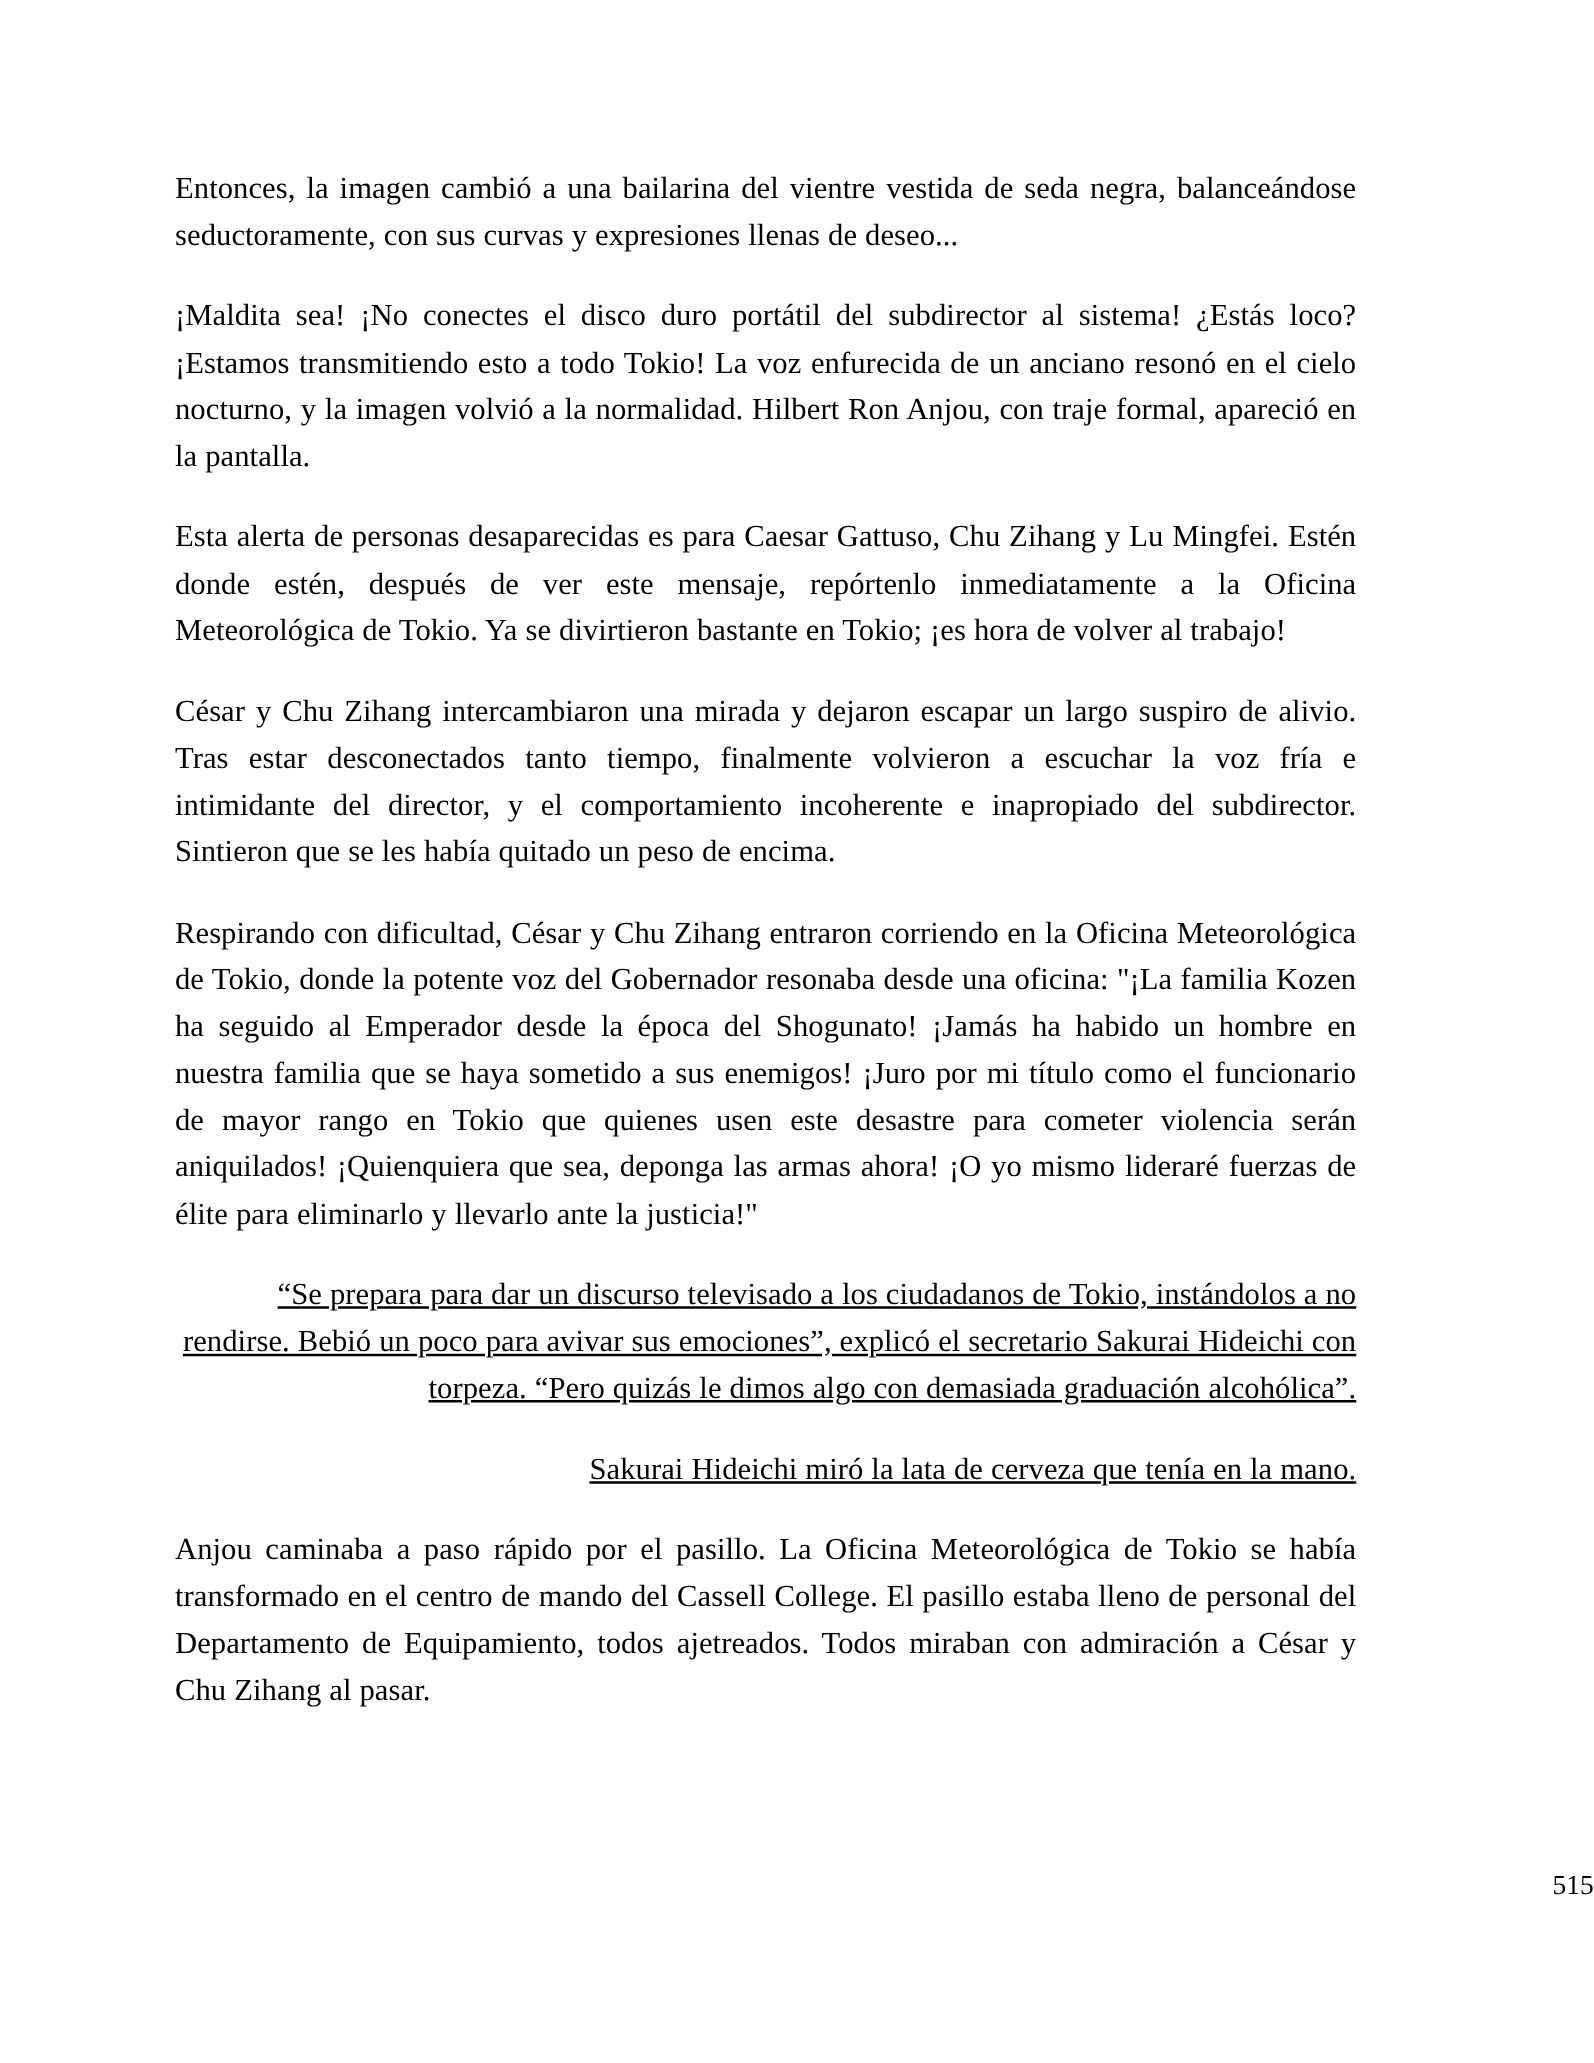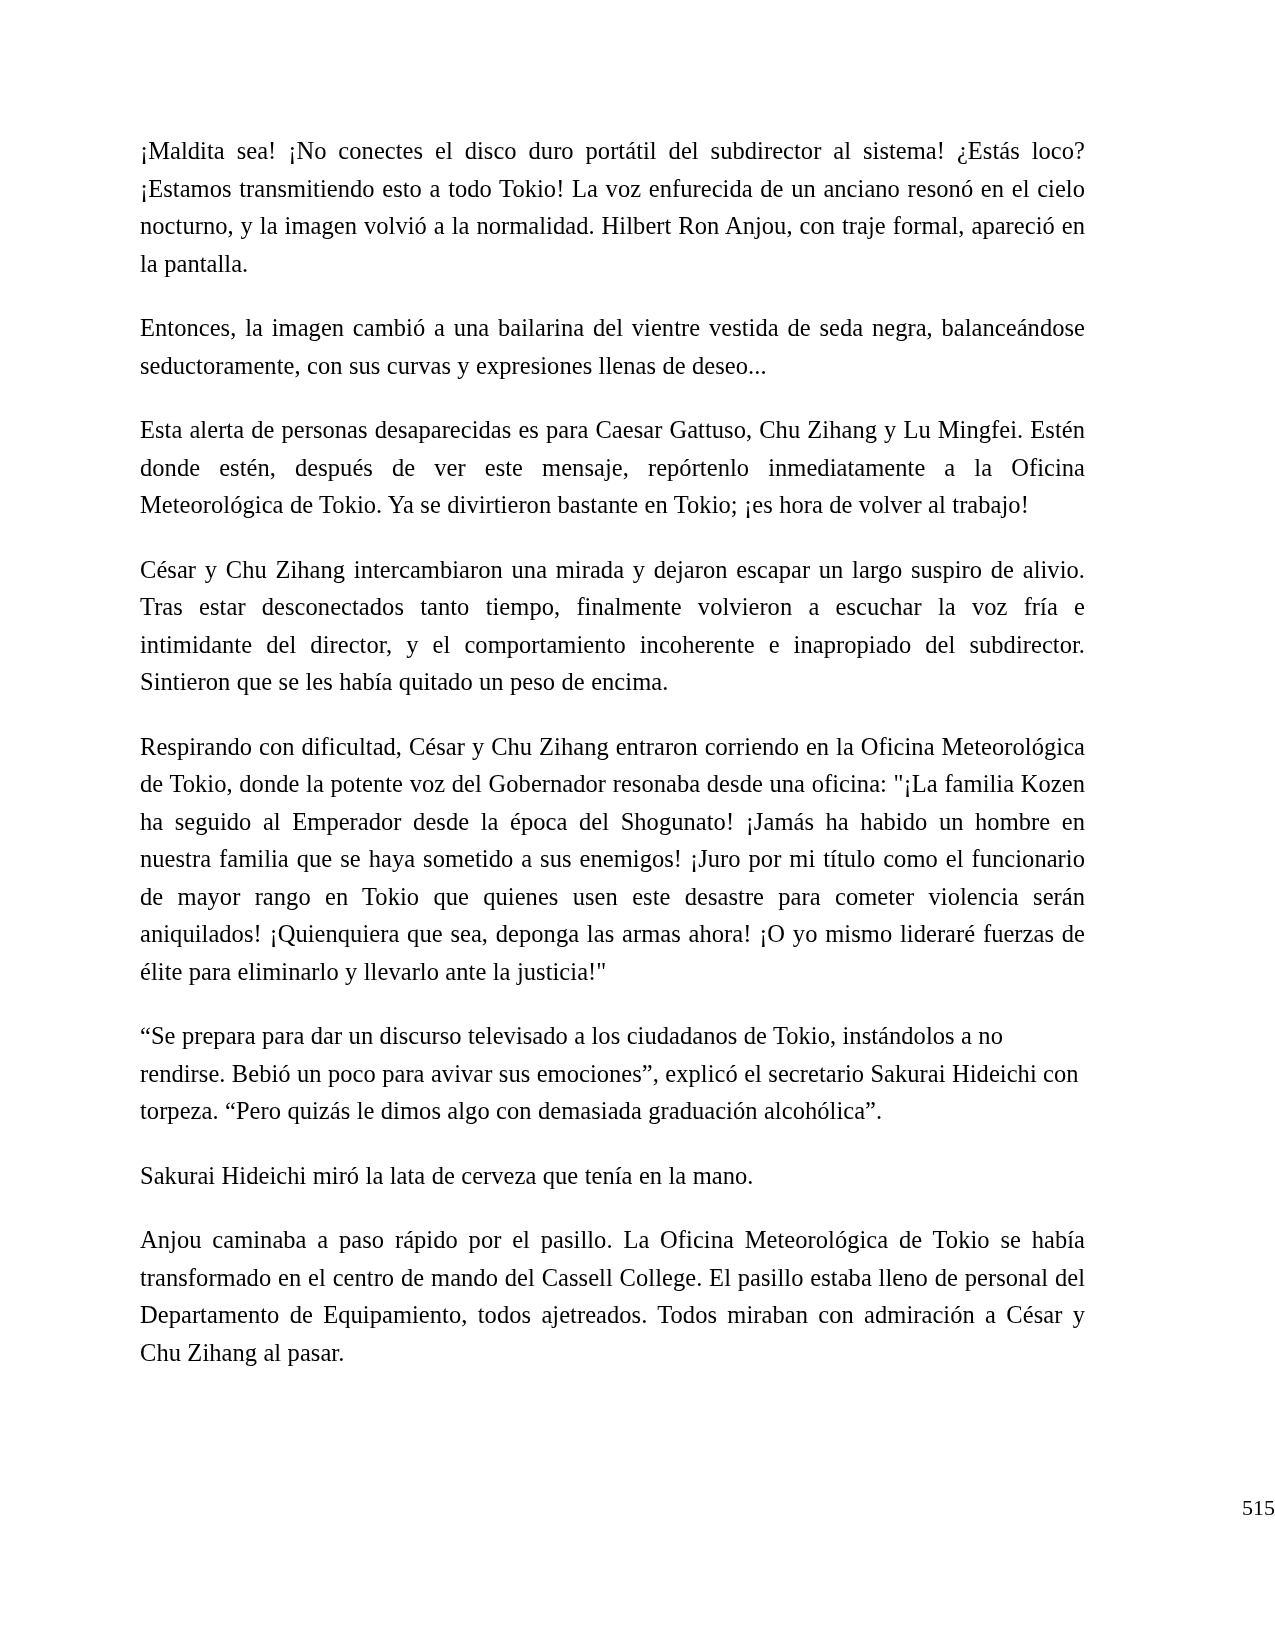--- a/index.html
+++ b/index.html
@@ -31,21 +31,22 @@
     font-size: 24.5px;
     line-height: 37.5px;
     text-align: justify;
     text-justify: inter-word;
     hyphens: none;
     -webkit-hyphens: none;
     letter-spacing: 0.05px;
     word-spacing: 0.2px;
   }
   p.para.flush {
-    text-align: left;
+    text-align: right;
+    text-decoration: underline;
   }
   p.para:last-of-type {
     margin-bottom: 0;
   }
   .page-number {
     position: absolute;
     left: 0;
     right: 0;
     top: 1495px;
     text-align: right;
@@ -53,22 +54,22 @@
     line-height: 26px;
     font-family: "Liberation Serif", "DejaVu Serif", serif;
   }
 </style>
 </head>
 <body>
 
 <div class="page">
 
   <div class="content">
+    <p class="para">Entonces, la imagen cambió a una bailarina del vientre vestida de seda negra, balanceándose seductoramente, con sus curvas y expresiones llenas de deseo...</p>
     <p class="para">¡Maldita sea! ¡No conectes el disco duro portátil del subdirector al sistema! ¿Estás loco? ¡Estamos transmitiendo esto a todo Tokio! La voz enfurecida de un anciano resonó en el cielo nocturno, y la imagen volvió a la normalidad. Hilbert Ron Anjou, con traje formal, apareció en la pantalla.</p>
-    <p class="para">Entonces, la imagen cambió a una bailarina del vientre vestida de seda negra, balanceándose seductoramente, con sus curvas y expresiones llenas de deseo...</p>
     <p class="para">Esta alerta de personas desaparecidas es para Caesar Gattuso, Chu Zihang y Lu Mingfei. Estén donde estén, después de ver este mensaje, repórtenlo inmediatamente a la Oficina Meteorológica de Tokio. Ya se divirtieron bastante en Tokio; ¡es hora de volver al trabajo!</p>
     <p class="para">César y Chu Zihang intercambiaron una mirada y dejaron escapar un largo suspiro de alivio. Tras estar desconectados tanto tiempo, finalmente volvieron a escuchar la voz fría e intimidante del director, y el comportamiento incoherente e inapropiado del subdirector. Sintieron que se les había quitado un peso de encima.</p>
     <p class="para">Respirando con dificultad, César y Chu Zihang entraron corriendo en la Oficina Meteorológica de Tokio, donde la potente voz del Gobernador resonaba desde una oficina: "¡La familia Kozen ha seguido al Emperador desde la época del Shogunato! ¡Jamás ha habido un hombre en nuestra familia que se haya sometido a sus enemigos! ¡Juro por mi título como el funcionario de mayor rango en Tokio que quienes usen este desastre para cometer violencia serán aniquilados! ¡Quienquiera que sea, deponga las armas ahora! ¡O yo mismo lideraré fuerzas de élite para eliminarlo y llevarlo ante la justicia!"</p>
     <p class="para flush">“Se prepara para dar un discurso televisado a los ciudadanos de Tokio, instándolos a no rendirse. Bebió un poco para avivar sus emociones”, explicó el secretario Sakurai Hideichi con torpeza. “Pero quizás le dimos algo con demasiada graduación alcohólica”.</p>
     <p class="para flush">Sakurai Hideichi miró la lata de cerveza que tenía en la mano.</p>
     <p class="para">Anjou caminaba a paso rápido por el pasillo. La Oficina Meteorológica de Tokio se había transformado en el centro de mando del Cassell College. El pasillo estaba lleno de personal del Departamento de Equipamiento, todos ajetreados. Todos miraban con admiración a César y Chu Zihang al pasar.</p>
   </div>
 
   <div class="page-number">515</div>
 

